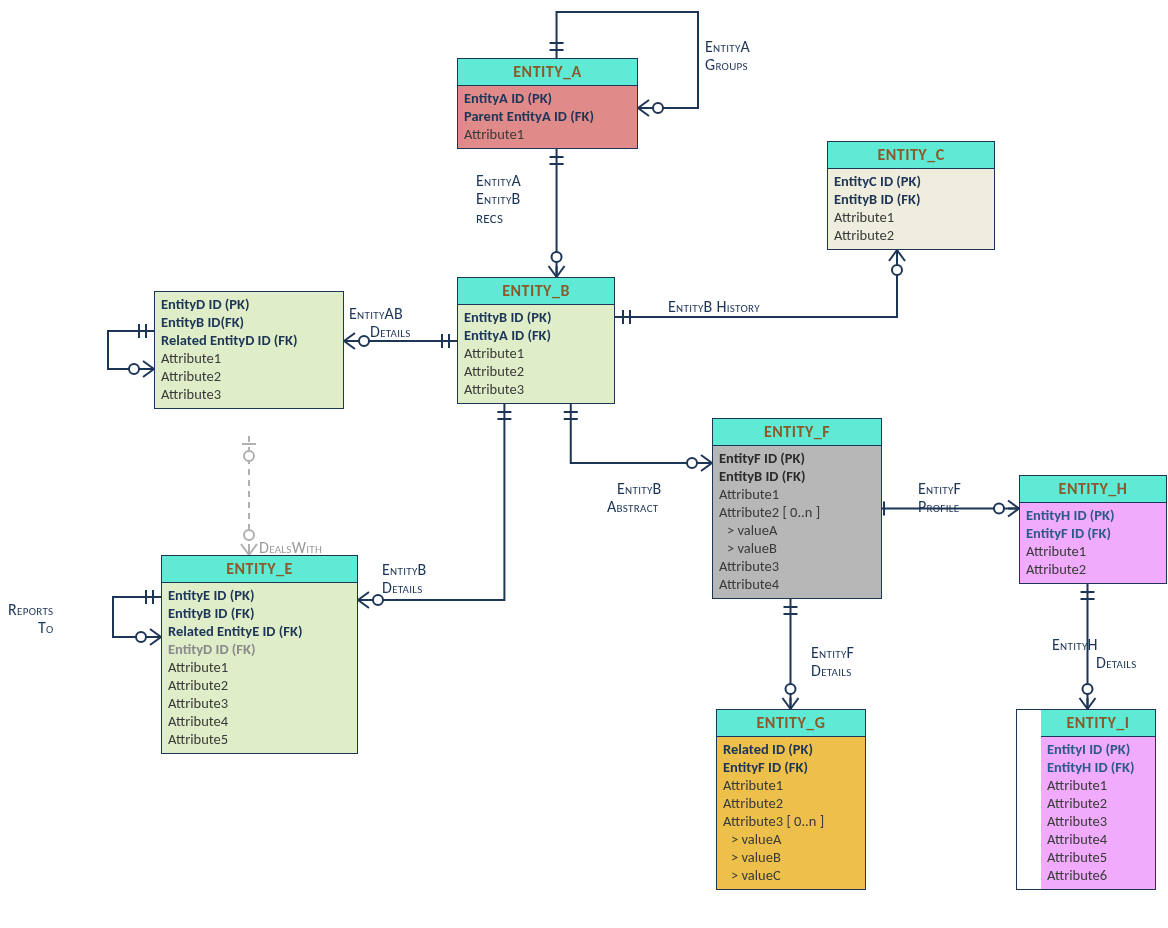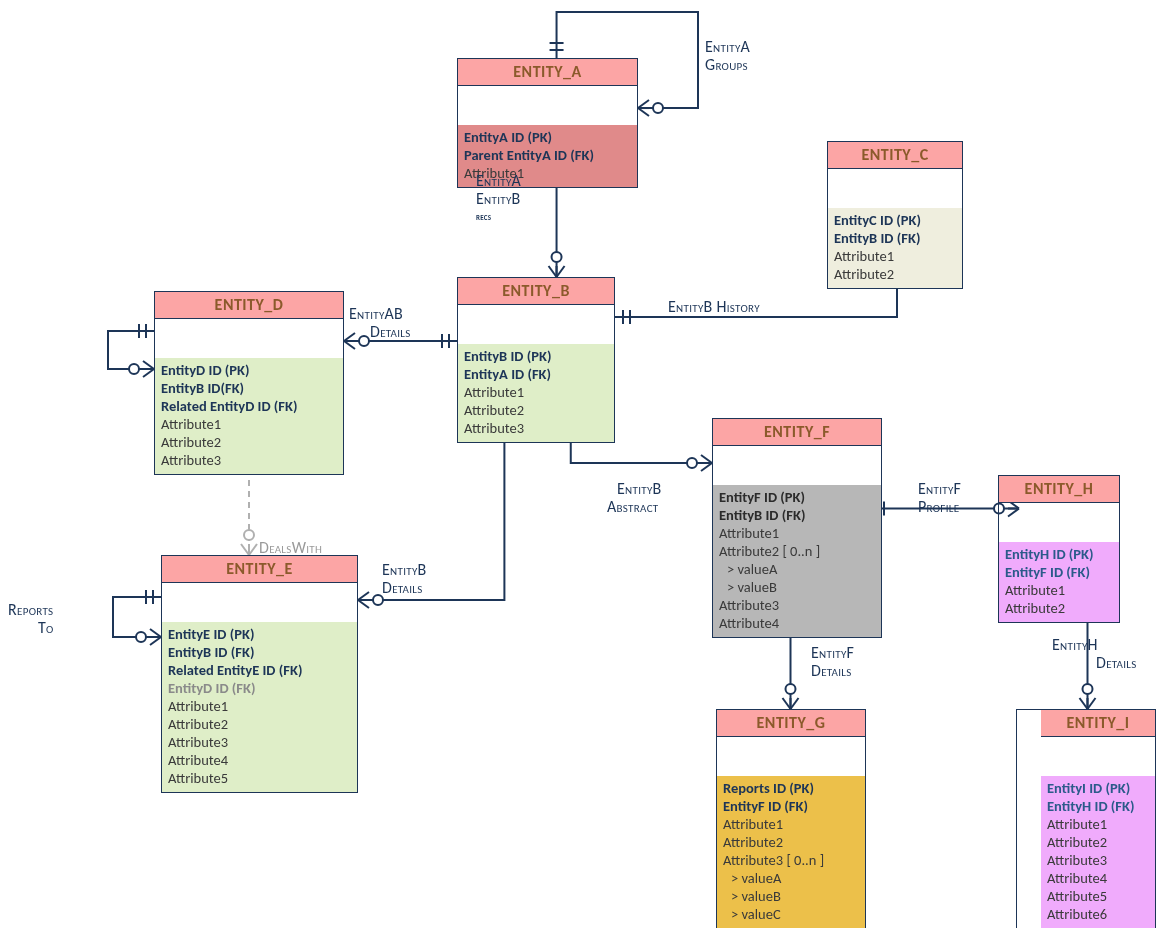--- a/index.html
+++ b/index.html
@@ -18,35 +18,34 @@
     width: 1168px; height: 928px;
     pointer-events: none;
   }
   .entity {
     position: absolute;
     border: 1.8px solid #1d3557;
     box-sizing: border-box;
     font-size: 15px;
   }
   .entity-header {
-    background: #fca5a5;
+    background: #5eead4;
     color: #8b5a2b;
     font-weight: 700;
     text-align: center;
     padding: 3px 4px 4px 4px;
     border-bottom: 1.8px solid #1d3557;
     letter-spacing: 0.5px;
     font-variant: small-caps;
     font-size: 16px;
   }
   .entity-body {
     padding: 3px 6px 5px 6px;
     line-height: 18px;
     font-size: 14.5px;
-    margin-top: 39px;
   }
   .key { color: #1d3557; font-weight: 600; }
   .attr { color: #3a3a3a; }
   .sub { color: #3a3a3a; padding-left: 8px; }
   .gray-key { color: #8a8a8a; font-weight: 600; }
   .fill-red    { background: #e08a8a; }
   .fill-green  { background: #dfeec8; }
   .fill-tan    { background: #efeede; }
   .fill-gray   { background: #b7b7b7; }
   .fill-yellow { background: #ecc04a; }
@@ -60,21 +59,21 @@
     color: #1d3557;
     font-variant: small-caps;
     font-size: 16px;
     letter-spacing: 0.3px;
     line-height: 18px;
     pointer-events: none;
     white-space: nowrap;
     font-weight: 500;
   }
   .label.gray { color: #9a9a9a; }
-  .label.small { font-size: 10px; font-weight: bold; }
+  .label.small { font-size: 18px; }
 </style>
 </head>
 <body>
 
 <svg class="connectors">
   <defs></defs>
   <g id="svg-lines" stroke="#1d3557" stroke-width="2" fill="none">
       <path d="M 556.55 58 L 556.55 12 L 698 12 L 698 108.05000000000001 L 638 108.05000000000001" stroke="#1d3557" fill="none" stroke-width="2"></path>
       <g stroke="#1d3557" stroke-width="2" fill="none">
         <line x1="563.55" y1="50" x2="549.55" y2="50"></line>
@@ -222,31 +221,30 @@
     <div class="entity" style="left: 457px; top: 277px; width: 158px;">
       <div class="entity-header">ENTITY_B</div>
       <div class="entity-body fill-green">
         <div class="key">EntityB ID (PK)</div>
         <div class="key">EntityA ID (FK)</div>
         <div class="attr">Attribute1</div>
         <div class="attr">Attribute2</div>
         <div class="attr">Attribute3</div>
       </div>
     </div>
-    <div class="entity" style="left: 827px; top: 141px; width: 136px;">
+    <div class="entity" style="left: 827px; top: 141px; width: 168px;">
       <div class="entity-header">ENTITY_C</div>
       <div class="entity-body fill-tan">
         <div class="key">EntityC ID (PK)</div>
         <div class="key">EntityB ID (FK)</div>
         <div class="attr">Attribute1</div>
         <div class="attr">Attribute2</div>
       </div>
     </div>
     <div class="entity" style="left: 154px; top: 291px; width: 190px;">
-      <div class="entity-header">ENTITY_D</div>
       <div class="entity-body fill-green">
         <div class="key">EntityD ID (PK)</div>
         <div class="key">EntityB ID(FK)</div>
         <div class="key">Related EntityD ID (FK)</div>
         <div class="attr">Attribute1</div>
         <div class="attr">Attribute2</div>
         <div class="attr">Attribute3</div>
       </div>
     </div>
     <div class="entity" style="left: 161px; top: 555px; width: 197px;">
@@ -272,31 +270,31 @@
         <div class="attr">Attribute2 [ 0..n ]</div>
         <div class="sub">&gt; valueA</div>
         <div class="sub">&gt; valueB</div>
         <div class="attr">Attribute3</div>
         <div class="attr">Attribute4</div>
       </div>
     </div>
     <div class="entity" style="left: 716px; top: 709px; width: 150px;">
       <div class="entity-header">ENTITY_G</div>
       <div class="entity-body fill-yellow">
-        <div class="key">Reports ID (PK)</div>
+        <div class="key">Related ID (PK)</div>
         <div class="key">EntityF ID (FK)</div>
         <div class="attr">Attribute1</div>
         <div class="attr">Attribute2</div>
         <div class="attr">Attribute3 [ 0..n ]</div>
         <div class="sub">&gt; valueA</div>
         <div class="sub">&gt; valueB</div>
         <div class="sub">&gt; valueC</div>
       </div>
     </div>
-    <div class="entity" style="left: 998px; top: 475px; width: 122px;">
+    <div class="entity" style="left: 1019px; top: 475px; width: 148px;">
       <div class="entity-header">ENTITY_H</div>
       <div class="entity-body fill-blue">
         <div class="key">EntityH ID (PK)</div>
         <div class="key">EntityF ID (FK)</div>
         <div class="attr">Attribute1</div>
         <div class="attr">Attribute2</div>
       </div>
     </div>
     <div class="entity" style="left: 1016px; top: 709px; width: 140px; padding-left: 24px;">
       <div class="entity-header">ENTITY_I</div>

